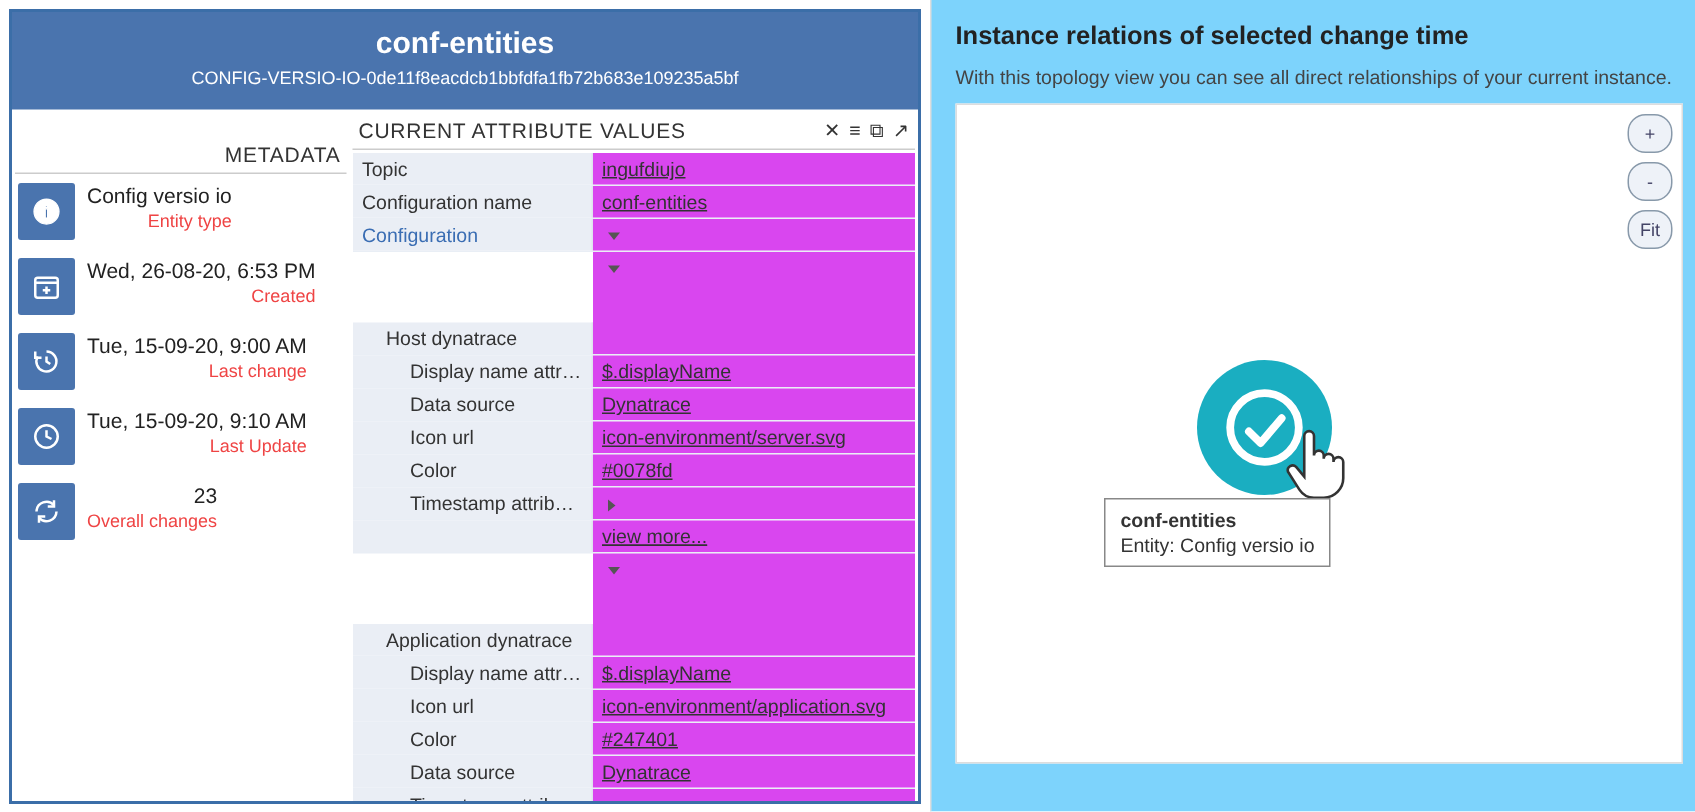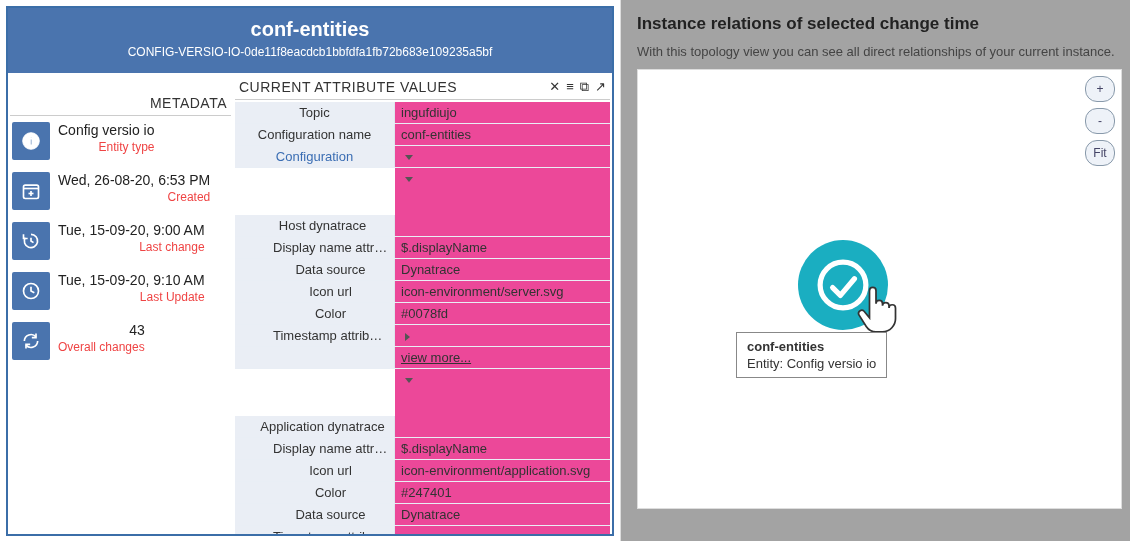--- a/index.html
+++ b/index.html
@@ -106,31 +106,31 @@
   }
   .attr-key {
     width: 160px;
     padding: 3px 6px;
     background: #eaeef5;
     border-right: 1px solid #dfe5ee;
     color: #333;
     white-space: nowrap;
     overflow: hidden;
     text-overflow: ellipsis;
-    text-align: center;
   }
   .attr-key.link { color: #3a6db3; }
   .attr-val {
     flex: 1;
     padding: 3px 6px;
-    background: #ec4899;
+    background: #d946ef;
     color: #333;
     white-space: nowrap;
     overflow: hidden;
     text-overflow: ellipsis;
+    text-decoration: underline;
   }
   .indent-1 .attr-key { padding-left: 22px; margin-top: 47px; }
   .indent-2 .attr-key { padding-left: 38px; }
   .caret {
     display: inline-block;
     width: 0; height: 0;
     border-left: 4px solid transparent;
     border-right: 4px solid transparent;
     border-top: 5px solid #555;
     margin-left: 4px;
@@ -146,21 +146,21 @@
     vertical-align: middle;
   }
   .view-more {
     text-decoration: underline;
     color: #333;
   }
   .right-panel {
     flex: 1;
     border-left: 1px solid #ddd;
     padding: 14px 8px 8px 16px;
-    background: #a3a3a3;
+    background: #7dd3fc;
   }
   .right-title {
     font-size: 17px;
     font-weight: bold;
     color: #222;
     margin-bottom: 10px;
   }
   .right-sub {
     font-size: 13px;
     color: #444;
@@ -298,21 +298,21 @@
             <div class="meta-row">
               <div class="meta-icon">
                 <svg viewBox="0 0 24 24">
                   <path d="M4 12 a8 8 0 0 1 14 -5" fill="none" stroke="#fff" stroke-width="2"></path>
                   <polyline points="18,3 18,8 13,8" fill="none" stroke="#fff" stroke-width="2"></polyline>
                   <path d="M20 12 a8 8 0 0 1 -14 5" fill="none" stroke="#fff" stroke-width="2"></path>
                   <polyline points="6,21 6,16 11,16" fill="none" stroke="#fff" stroke-width="2"></polyline>
                 </svg>
               </div>
               <div>
-                <div class="meta-text-main">43</div>
+                <div class="meta-text-main">23</div>
                 <div class="meta-text-sub">Overall changes</div>
               </div>
             </div>
           </div>
       </div>
       <div class="attr-col">
         <div class="attr-header">
           <div class="attr-header-title">CURRENT ATTRIBUTE VALUES</div>
           <div class="attr-header-icons">
             <span title="shuffle">✕</span>

